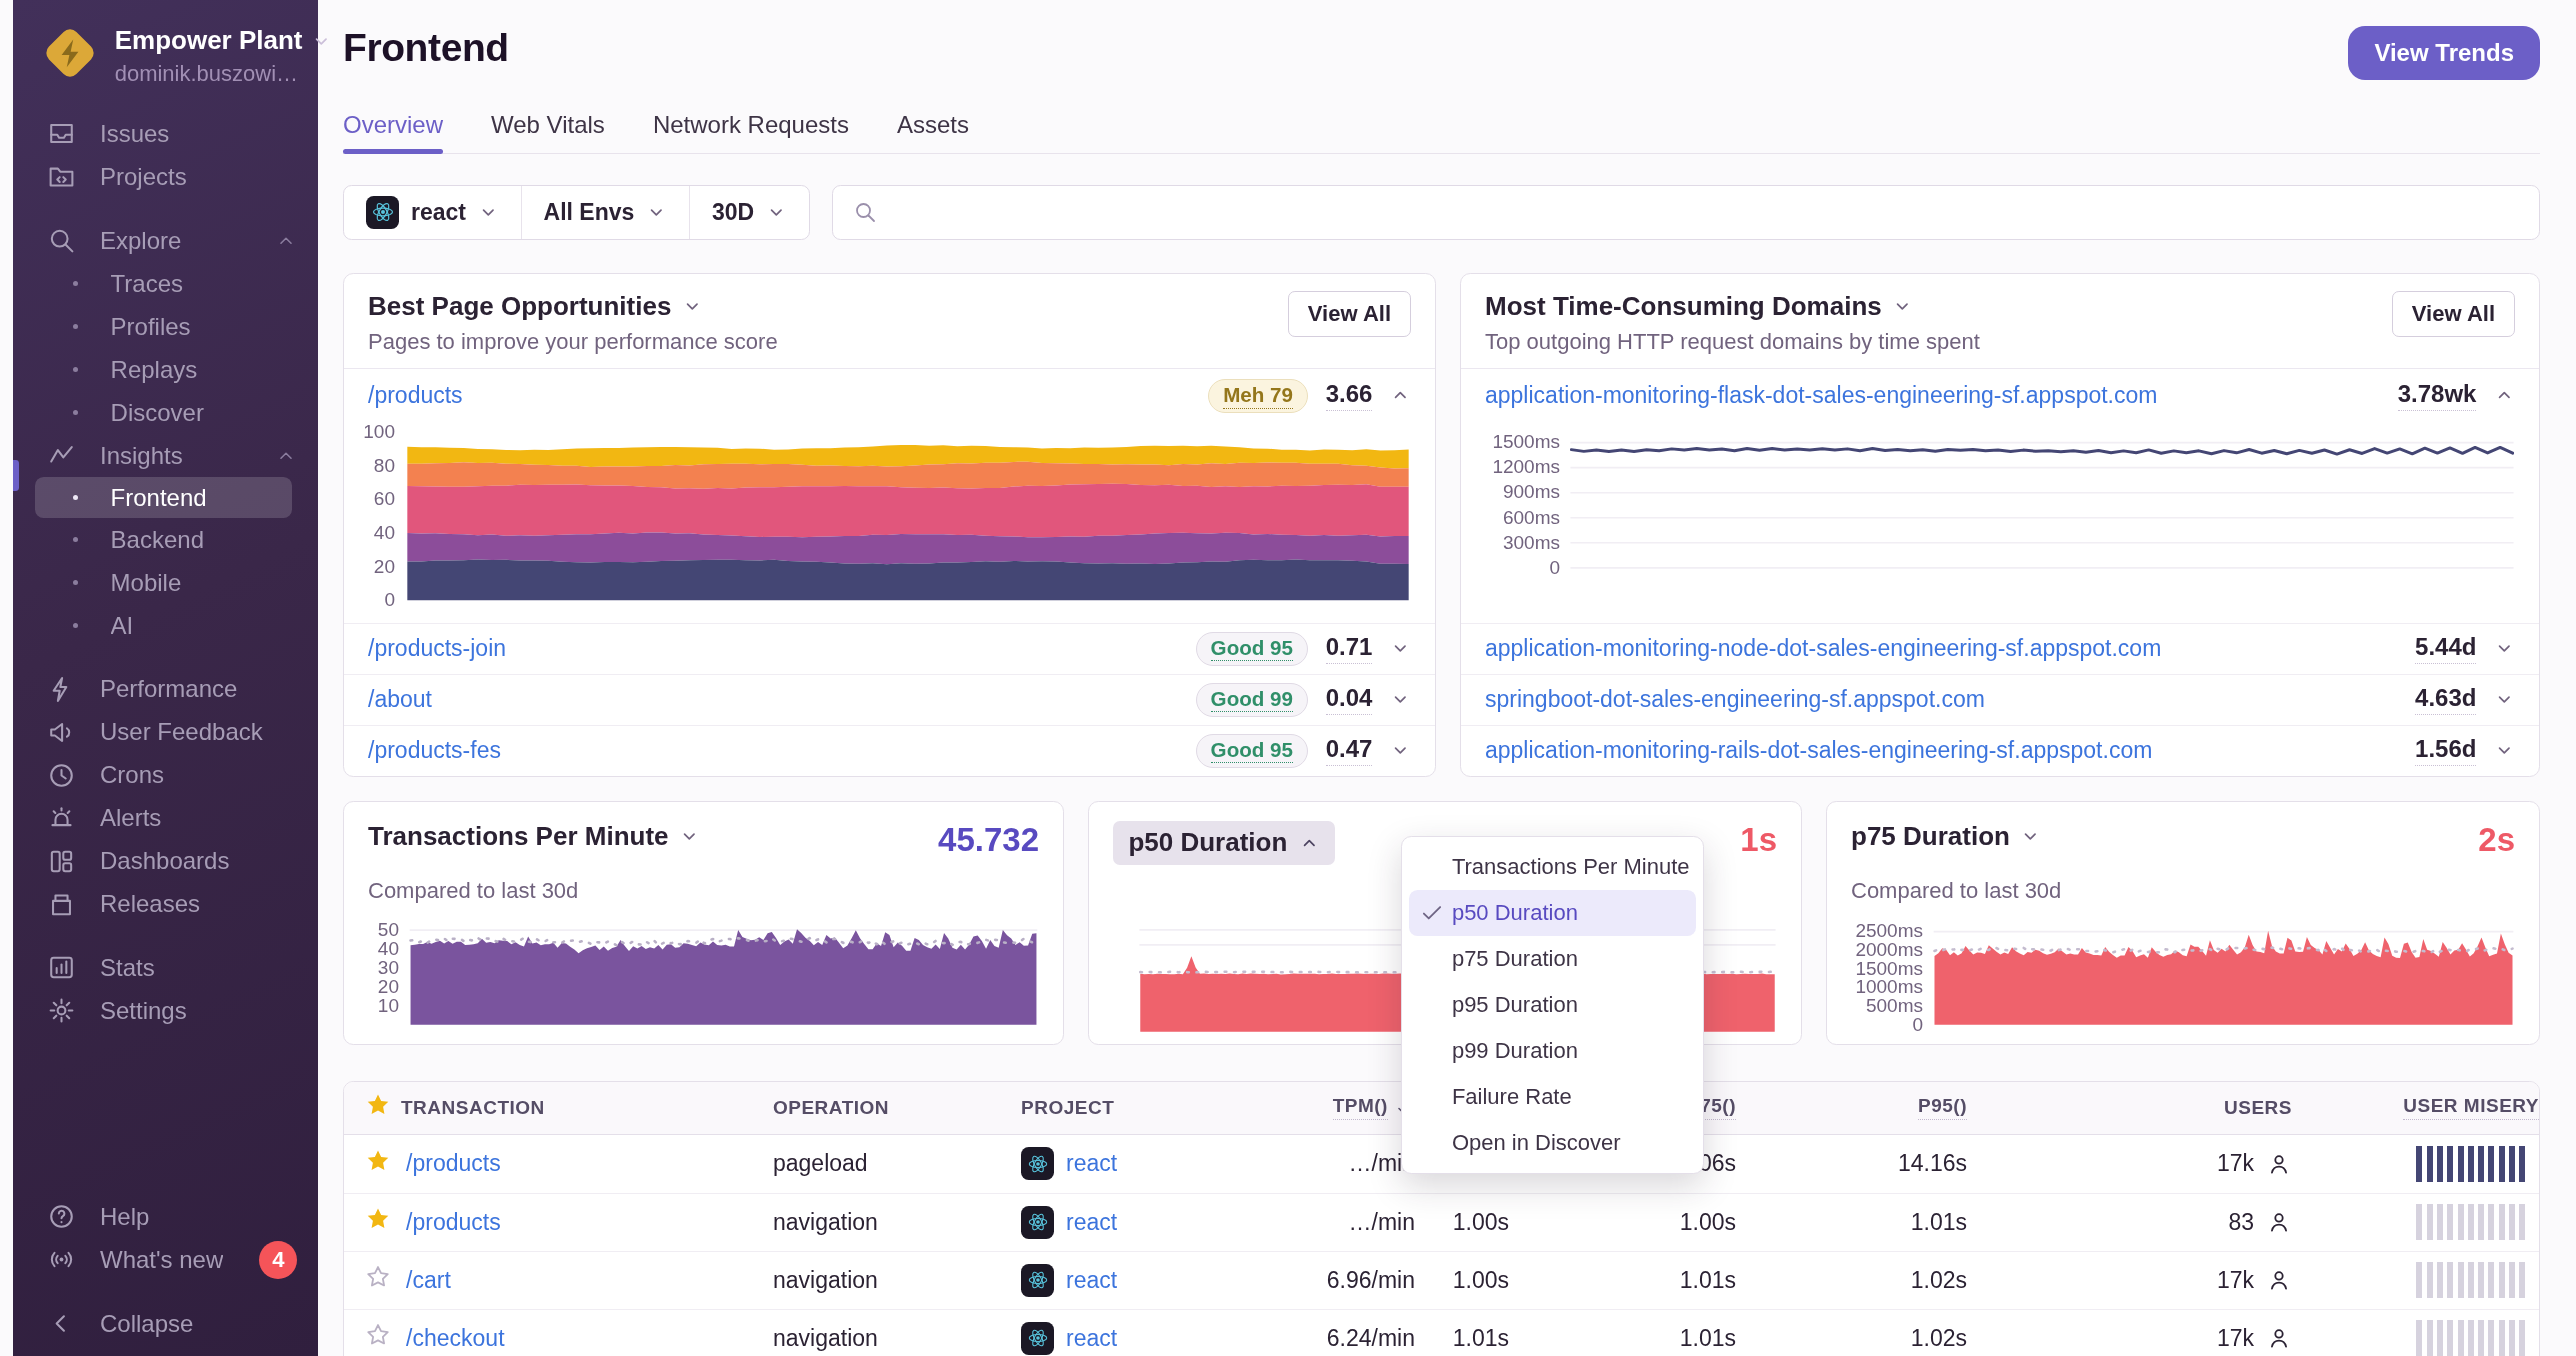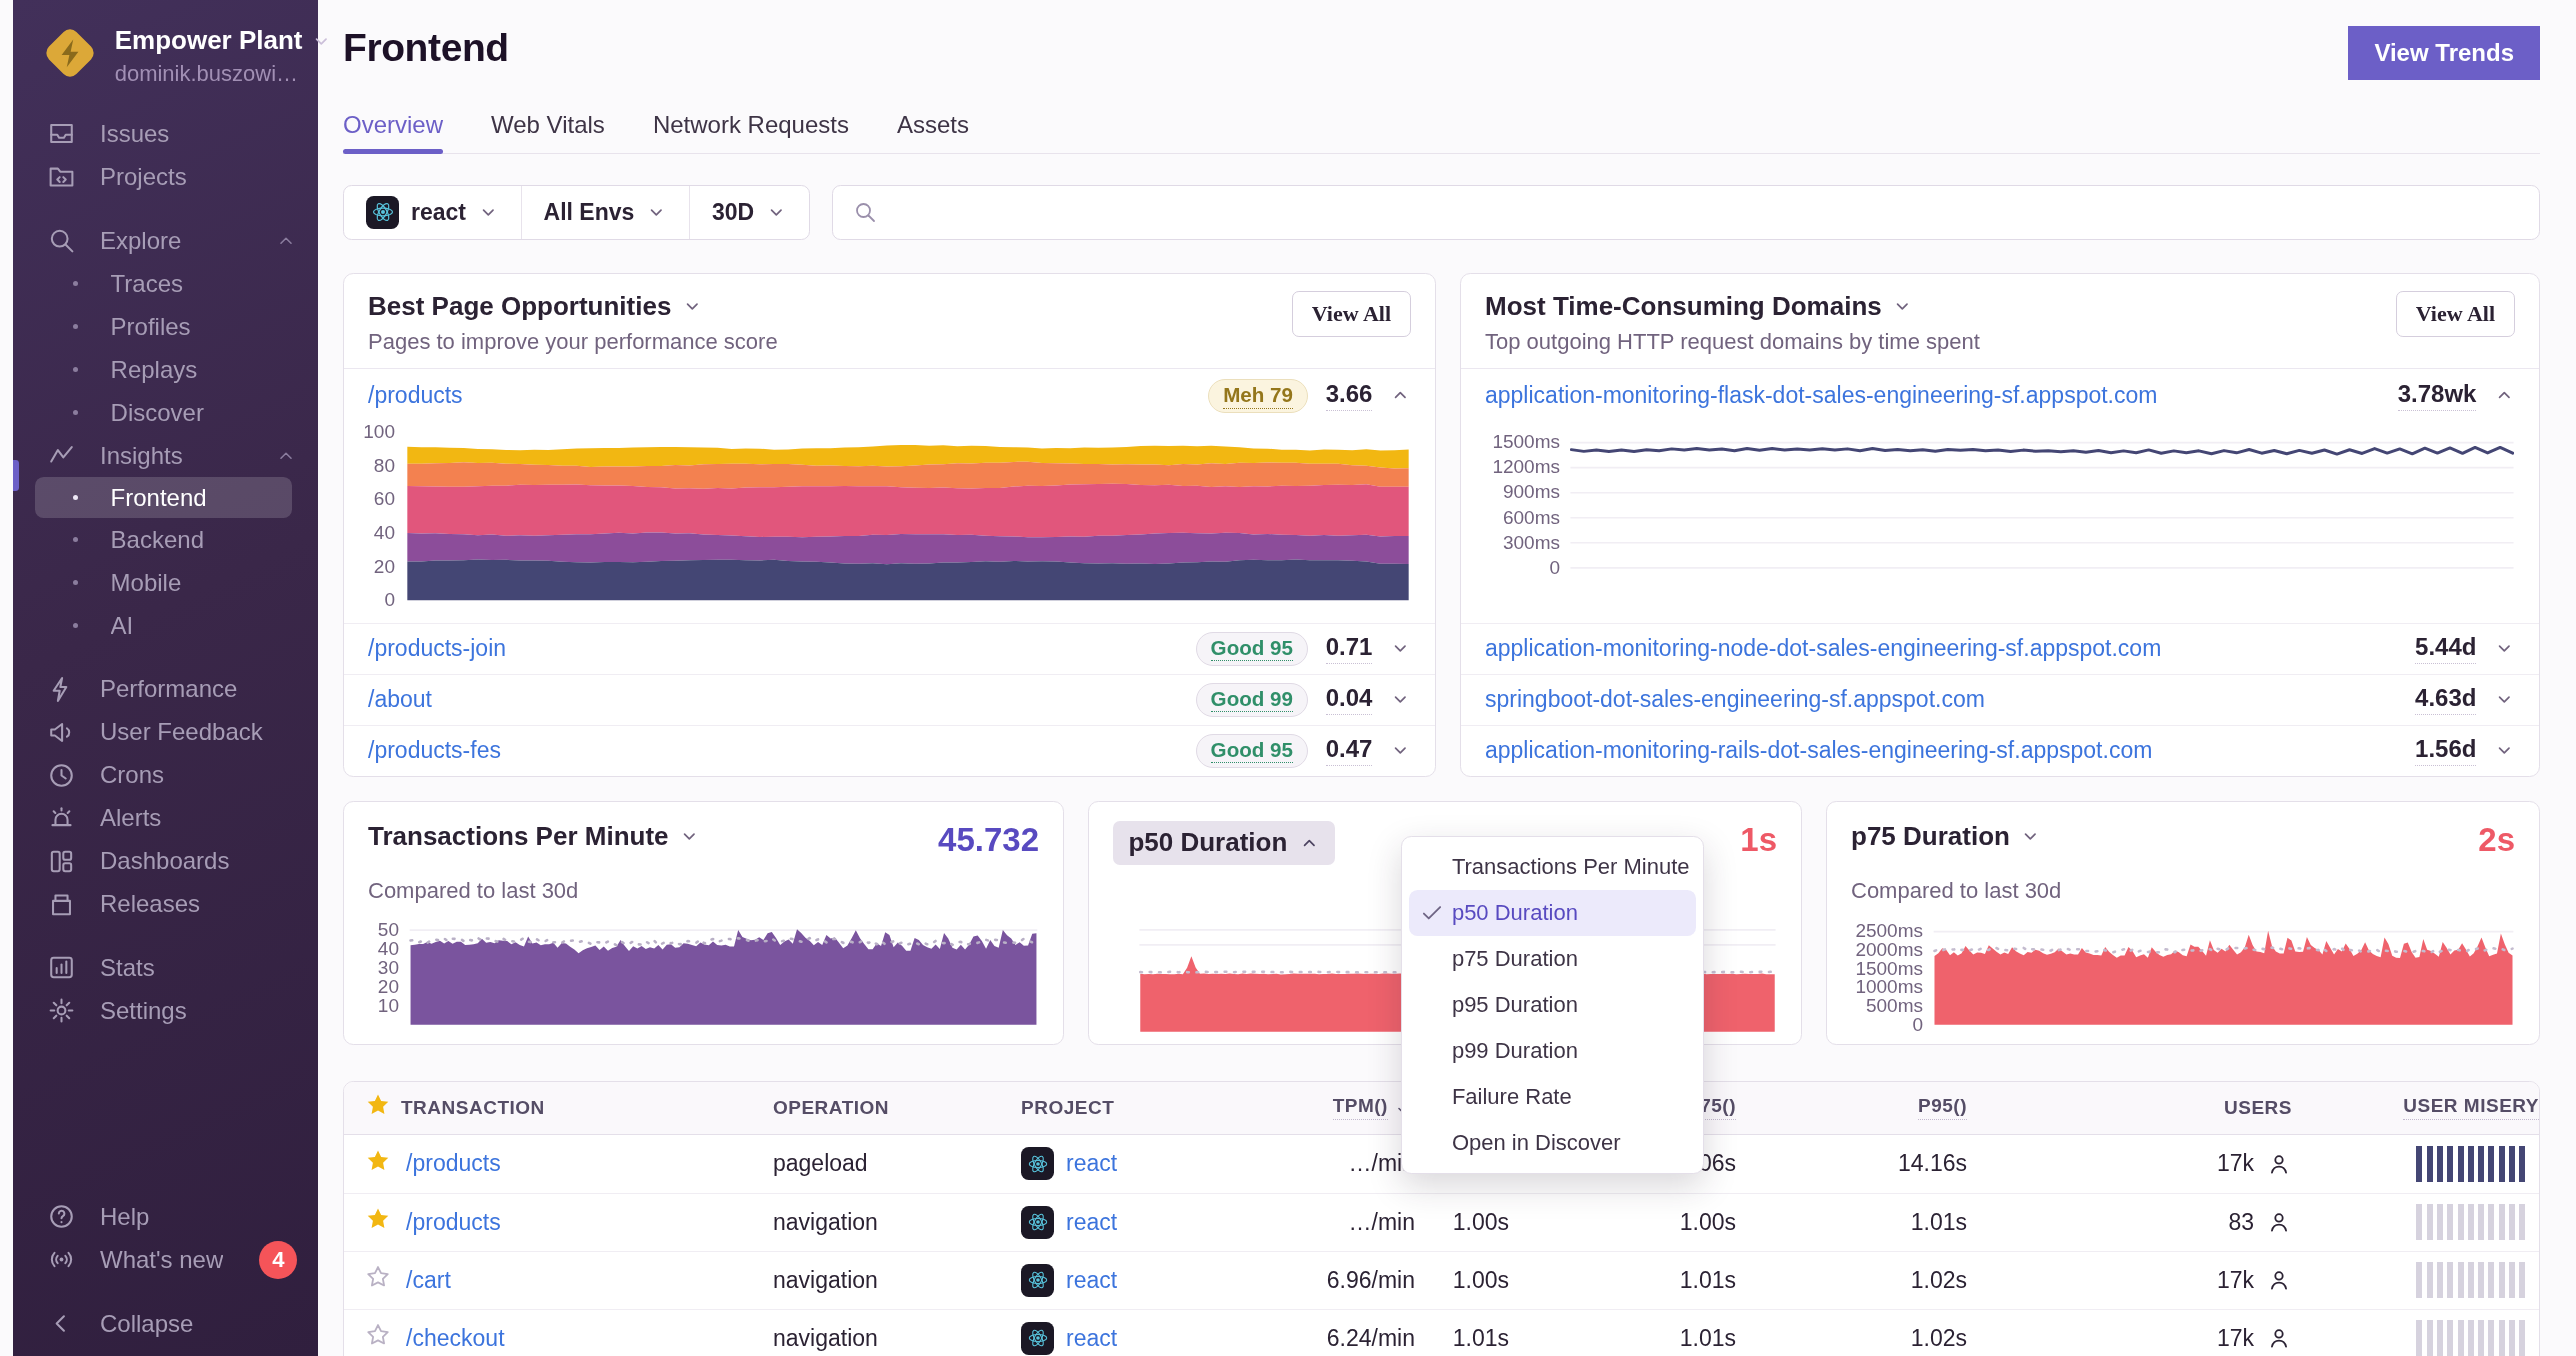--- a/index.html
+++ b/index.html
@@ -27,21 +27,21 @@
   .nav-item .chev svg{width:22px;height:22px;color:#8B7D9E}
   .nav-item.active{background:rgba(255,255,255,.16);border-radius:8.6px;margin-left:22px;margin-right:26px;padding-left:26px;color:#FFFFFF;height:41px}
   .nav-item.active .dot::after{background:#EDE7F5}
   .sb-footer{margin-top:auto;padding-bottom:12px}
   .sb-footer .nav-item.gap{}
   .badge-red{margin-left:auto;min-width:38px;height:38px;border-radius:19px;background:#F55459;color:#fff;font-size:22px;font-weight:700;display:flex;align-items:center;justify-content:center}
   
   .main{position:absolute;left:305px;top:0;right:0;bottom:0;padding:26px 36px 0 38px;overflow:hidden}
   .hd-row{display:flex;align-items:flex-start;justify-content:space-between}
   .page-title{font-size:39px;font-weight:700;color:#1D1127;letter-spacing:-0.4px}
-  .btn-primary{background:#6C5FC7;color:#fff;border:none;border-radius:0;font-size:24px;font-weight:700;padding:13px 26px;font-family:inherit;cursor:pointer}
+  .btn-primary{background:#6C5FC7;color:#fff;border:none;border-radius:17px;font-size:24px;font-weight:700;padding:13px 26px;font-family:inherit;cursor:pointer}
   .tabs{display:flex;gap:48px;margin-top:31px;border-bottom:1.7px solid #E8E3EC}
   .tab{font-size:24px;color:#3E3446;padding-bottom:13.7px;position:relative;cursor:pointer;white-space:nowrap}
   .tab.active{color:#6C5FC7}
   .tab.active::after{content:"";position:absolute;left:0;right:0;bottom:-1.7px;height:5.1px;border-radius:2.6px;background:#6C5FC7}
   
   .filters{display:flex;gap:22px;margin-top:31px}
   .seg{display:flex;align-items:center;background:#fff;border:1.7px solid #E0DAE6;border-radius:8.6px;height:55px}
   .seg-item{display:flex;align-items:center;gap:12px;padding:0 22px;font-size:23px;font-weight:700;color:#2B2233;height:100%;cursor:pointer}
   .seg-item + .seg-item{border-left:1.7px solid #E8E3EC}
   .seg-item .caret svg,.card-title .caret svg,.featured .caret svg,.li-row .caret svg{width:20.6px;height:20.6px;color:#71637E}
@@ -49,21 +49,21 @@
   .search{flex:1;display:flex;align-items:center;gap:13.7px;background:#fff;border:1.7px solid #E0DAE6;border-radius:8.6px;height:55px;padding:0 20.6px}
   .search svg{width:24px;height:24px;color:#9A8FAB;flex:0 0 auto}
   .search input{border:none;outline:none;font-size:23px;flex:1;font-family:inherit;color:#2B2233;background:transparent}
   .search input::placeholder{color:#8A7E99}
   
   .card{background:#fff;border:1.7px solid #E4DFE9;border-radius:10.3px;overflow:hidden}
   .grid-top{display:grid;grid-template-columns:1093px 1fr;gap:24px;margin-top:33px}
   .card-head{padding:17px 24px 13.7px;display:flex;justify-content:space-between;align-items:flex-start}
   .card-title{display:flex;align-items:center;gap:10.3px;font-size:26px;font-weight:700;color:#2B2233;white-space:nowrap}
   .card-sub{font-size:22px;color:#71637E;margin-top:6.9px}
-  .btn-sec{background:#fff;border:1.7px solid #D5CEDD;border-radius:6.9px;font-size:22px;font-weight:700;color:#2B2233;padding:9.4px 19px;font-family:Liberation Serif, serif;cursor:pointer;white-space:nowrap}
+  .btn-sec{background:#fff;border:1.7px solid #D5CEDD;border-radius:6.9px;font-size:22px;font-weight:700;color:#2B2233;padding:9.4px 19px;font-family:Liberation Sans, sans-serif;cursor:pointer;white-space:nowrap}
   .divider{border-top:1.7px solid #EBE7F0}
   .li-row,.featured{display:flex;align-items:center;padding:0 24px;height:51px}
   .li-row{border-top:1.7px solid #F0EDF3}
   .featured{height:53px}
   a.lnk{color:#3C74DD;text-decoration:none;font-size:23px;white-space:nowrap;cursor:pointer}
   .li-right{margin-left:auto;display:flex;align-items:center;gap:18px}
   .pill{height:34px;border-radius:17px;display:flex;align-items:center;padding:0 13.7px;font-size:20.6px;font-weight:700;border:1.7px solid #E0DAE5;background:#F6F4F8}
   .pill.meh{background:#FBF4DF;border-color:#EBDFBC;color:#8F7011}
   .pill.good{color:#268A62}
   .pill .ptxt{border-bottom:1.7px dotted currentColor;padding-bottom:0.9px;opacity:.95}

